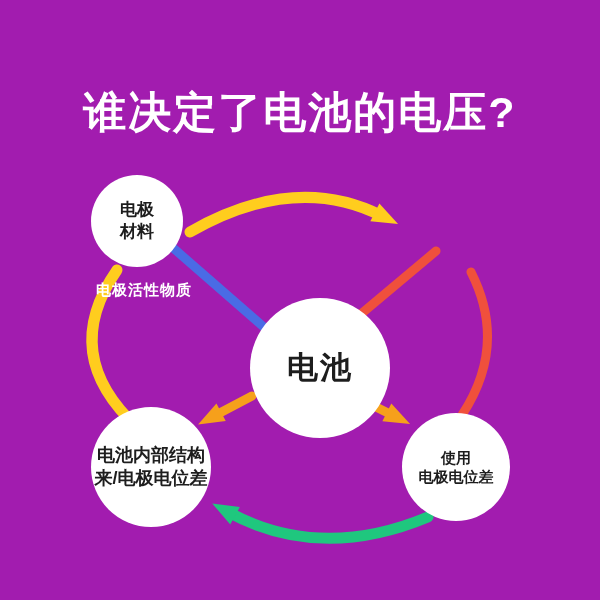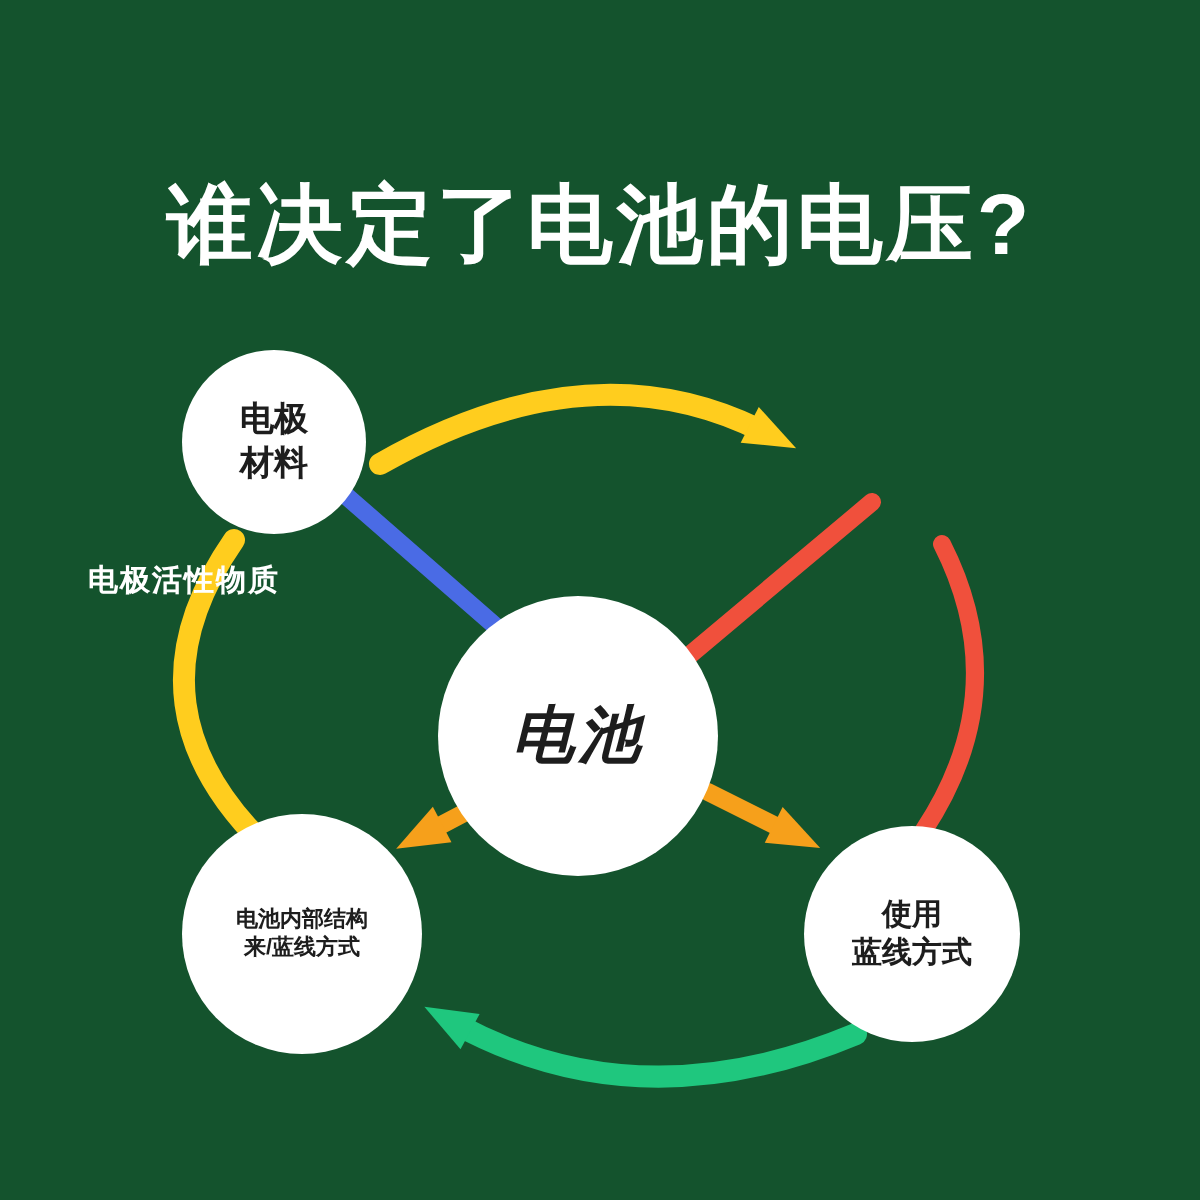--- a/index.html
+++ b/index.html
@@ -2,38 +2,38 @@
 <html><head>
 <meta charset="utf-8">
 <style>
   * { margin:0; padding:0; box-sizing:border-box; }
   html,body { width:600px; height:600px; }
   body {
     background:#242321;
     font-family:"Liberation Sans","DejaVu Sans",sans-serif;
     overflow:hidden;
   }
-  .canvas { position:relative; width:600px; height:600px; background:#14532d; }
+  .canvas { position:relative; width:600px; height:600px; background:#a21caf; }
   .title {
     position:absolute; top:84px; left:0; width:100%;
     text-align:center; color:#ffffff;
     font-size:43px; font-weight:bold; letter-spacing:2px;
   }
   .connectors { position:absolute; left:0; top:0; width:600px; height:600px; }
   .node {
     position:absolute; background:#ffffff; border-radius:50%;
     display:flex; flex-direction:column; align-items:center; justify-content:center;
     color:#1d1d1d; font-weight:bold; text-align:center; line-height:1.3;
   }
   .node-center { font-size:31px; letter-spacing:2px; }
   .node-tl, .node-tr { font-size:17px; }
-  .node-bl { font-size:11px; }
+  .node-bl { font-size:18px; }
   .node-br { font-size:15px; }
   .caption {
-    position:absolute; width:200px; 
+    position:absolute; width:200px; text-align:center;
     color:#ffffff; font-size:15px; font-weight:bold; letter-spacing:1px;
   }
 </style>
 </head>
 <body>
 
 <div class="canvas">
 
   <h1 class="title">谁决定了电池的电压?</h1>
 
@@ -60,35 +60,35 @@
 
     <path d="M 471 272 Q 508 345 462 415" fill="none" stroke-width="9" stroke-linecap="round" stroke="#F0503C"></path>
 
     <path d="M 252 396 L 214 416" fill="none" stroke-width="9" stroke-linecap="round" marker-end="url(#mk-orange)" stroke="#F6A01B"></path>
 
     <path d="M 354 396 L 394 416" fill="none" stroke-width="9" stroke-linecap="round" marker-end="url(#mk-orange)" stroke="#F6A01B"></path>
 
     <path d="M 428 517 Q 320 562 228 512" fill="none" stroke-width="11" stroke-linecap="round" marker-end="url(#mk-green)" stroke="#1FC77E"></path>
   </svg>
 
-  <div class="node node-center" style="left:219px; top:298px; width:140px; height:140px;font-style:italic;">
+  <div class="node node-center" style="left:250px; top:298px; width:140px; height:140px;">
     <span>电池</span>
   </div>
 
   <div class="node node-tl" style="left:91px; top:175px; width:92px; height:92px;">
     <span>电极</span>
     <span>材料</span>
   </div>
 
 
   <div class="node node-bl" style="left:91px; top:407px; width:120px; height:120px;">
     <span>电池内部结构</span>
-    <span>来/蓝线方式</span>
+    <span>来/电极电位差</span>
   </div>
 
   <div class="node node-br" style="left:402px; top:413px; width:108px; height:108px;">
     <span>使用</span>
-    <span>蓝线方式</span>
+    <span>电极电位差</span>
   </div>
 
   <div class="caption" style="left:44px; top:281px;">电极活性物质</div>
 
 </div>
 
 </body></html>

